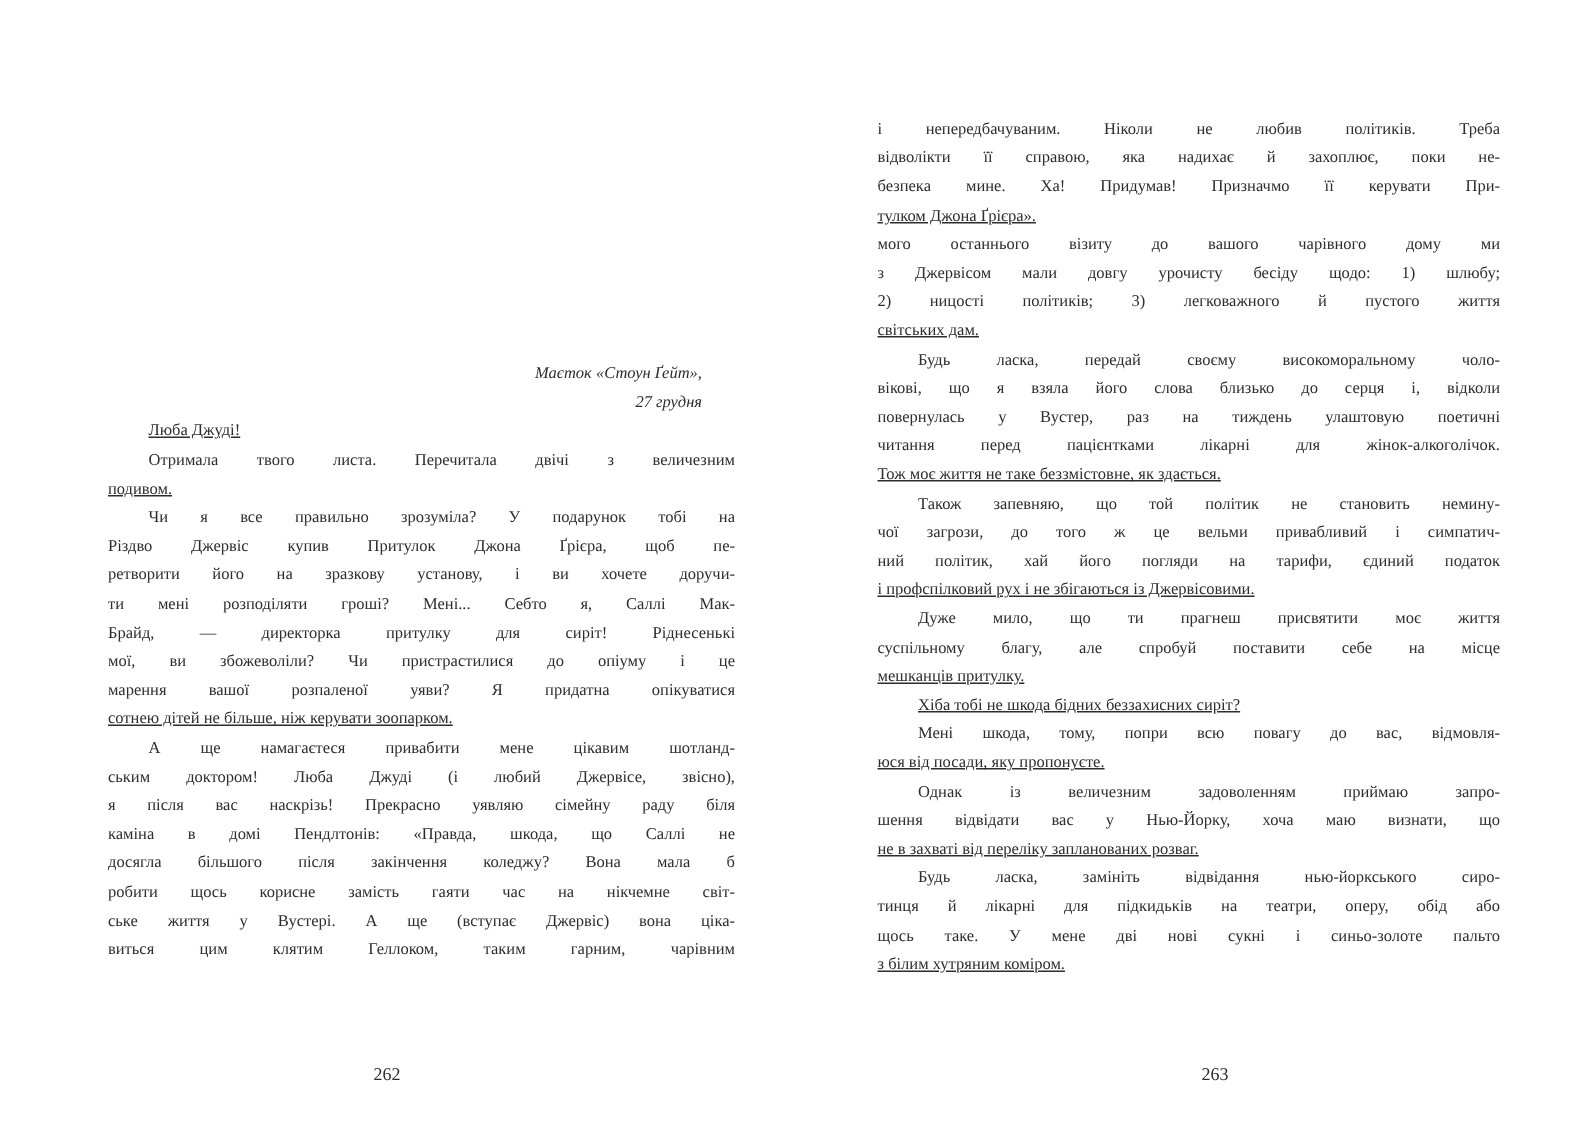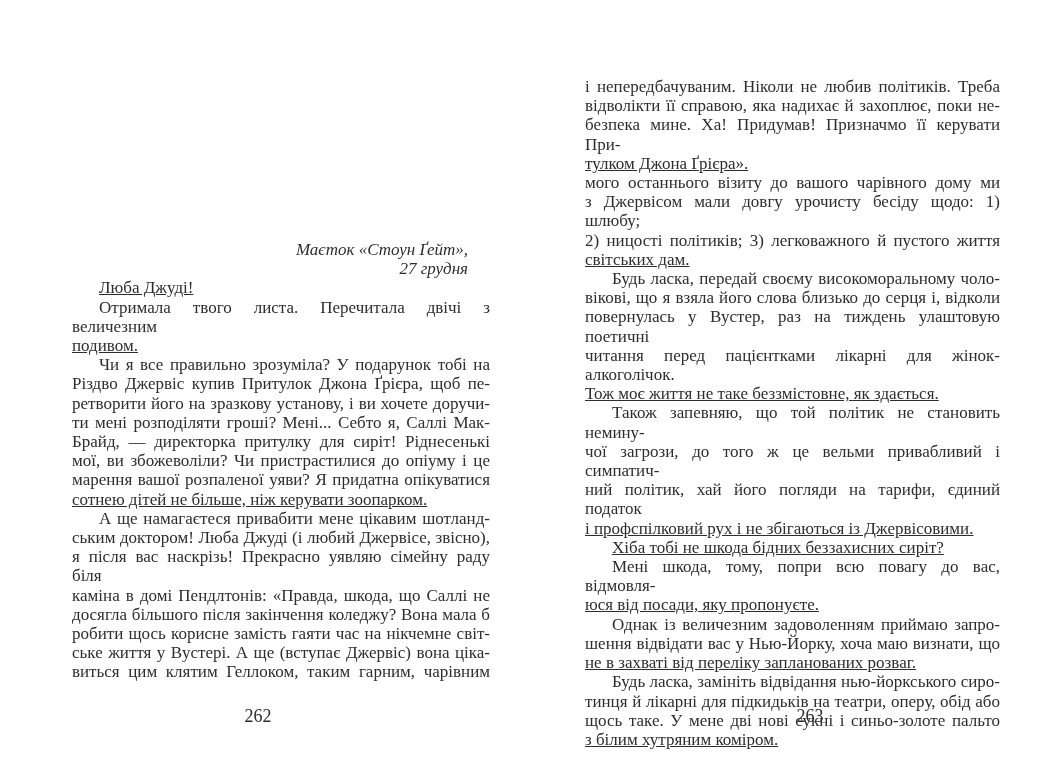--- a/index.html
+++ b/index.html
@@ -11,21 +11,21 @@
     position: relative;
     width: 1050px;
     height: 760px;
     background: #ffffff;
     overflow: hidden;
     font-family: "Liberation Serif", "DejaVu Serif", serif;
     color: #2d2d2d;
   }
   .text-block {
     position: absolute;
-    font-size: 17px;
+    font-size: 11px;
     line-height: 19.2px;
   }
   .text-block.left {
     left: 72px;
     top: 240px;
     width: 418px;
   }
   .text-block.right {
     left: 585px;
     top: 77px;
@@ -52,21 +52,21 @@
     text-decoration: underline;
   }
   .line.indent {
     text-indent: 27px;
   }
   .folio {
     position: absolute;
     top: 708px;
     width: 56px;
     text-align: center;
-    font-size: 18px;
+    font-size: 12px;
     line-height: 16px;
     color: #2d2d2d;
   }
   .folio.left-num { left: 230px; }
   .folio.right-num { left: 782px; }
 </style>
 </head>
 <body>
 
 <div class="spread">
@@ -128,20 +128,25 @@
           <div class="line">читання перед пацієнтками лікарні для жінок-алкоголічок.</div>
           <div class="line end">Тож моє життя не таке беззмістовне, як здається.</div>
         </div>
         <div class="para">
           <div class="line indent">Також запевняю, що той політик не становить немину-</div>
           <div class="line">чої загрози, до того ж це вельми привабливий і симпатич-</div>
           <div class="line">ний політик, хай його погляди на тарифи, єдиний податок</div>
           <div class="line end">і профспілковий рух і не збігаються із Джервісовими.</div>
         </div>
         <div class="para">
+          <div class="line indent">Дуже мило, що ти прагнеш присвятити моє життя</div>
+          <div class="line">суспільному благу, але спробуй поставити себе на місце</div>
+          <div class="line end">мешканців притулку.</div>
+        </div>
+        <div class="para">
           <div class="line indent end">Хіба тобі не шкода бідних беззахисних сиріт?</div>
         </div>
         <div class="para">
           <div class="line indent">Мені шкода, тому, попри всю повагу до вас, відмовля-</div>
           <div class="line end">юся від посади, яку пропонуєте.</div>
         </div>
         <div class="para">
           <div class="line indent">Однак із величезним задоволенням приймаю запро-</div>
           <div class="line">шення відвідати вас у Нью-Йорку, хоча маю визнати, що</div>
           <div class="line end">не в захваті від переліку запланованих розваг.</div>

